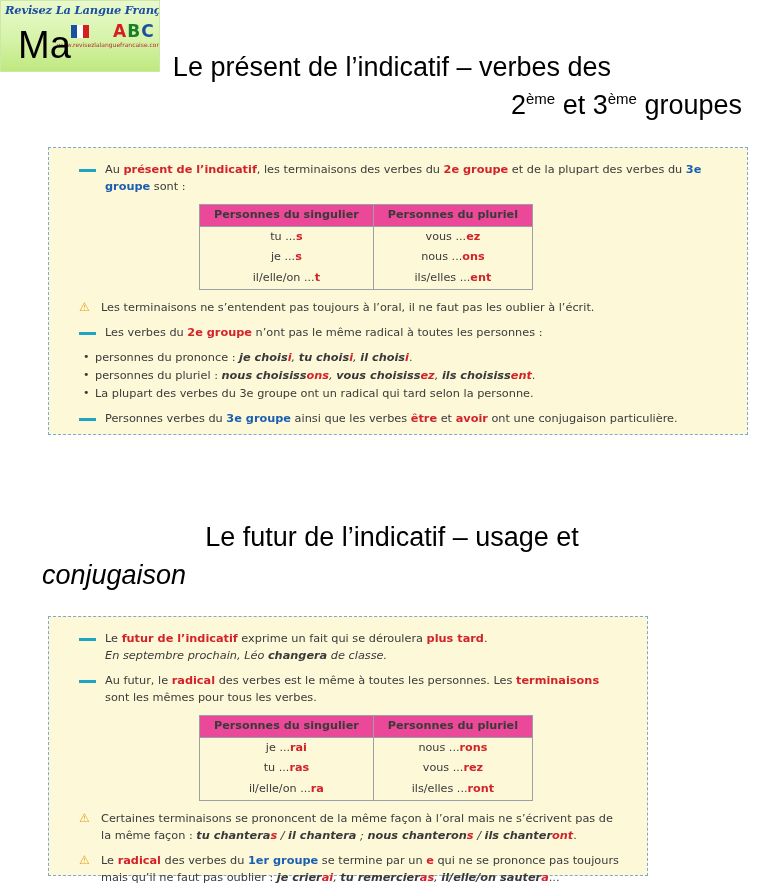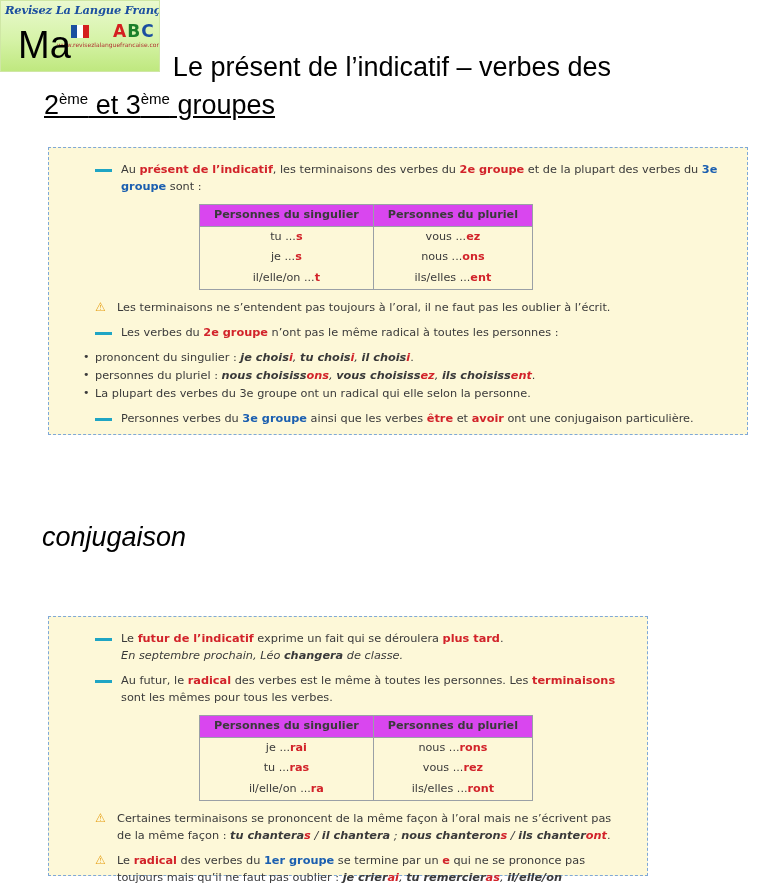--- a/index.html
+++ b/index.html
@@ -90,23 +90,22 @@
     line-height: 1.42;
   }
   #heading-1 {
     left: 42px;
     top: 48px;
     width: 700px;
     text-align: center;
   }
   #heading-1 .h-line2 {
     display: block;
-    text-align: left;
+    text-align: right;
     padding-left: 2px;
-    text-decoration: underline;
   }
   sup.ord {
     font-size: 15px;
     vertical-align: super;
     line-height: 0;
   }
   #heading-2 {
     left: 42px;
     top: 518px;
     width: 700px;
@@ -128,21 +127,21 @@
     font-family: "DejaVu Sans", sans-serif;
     font-size: 11.3px;
     color: #3a3a3a;
     line-height: 1.5;
   }
   #box-1 { left: 48px; top: 147px; width: 700px; height: 288px; }
   #box-2 { left: 48px; top: 616px; width: 600px; height: 260px; }
 
   .para {
     position: relative;
-    margin: 0 0 8px 16px;
+    margin: 0 0 8px 0;
     padding-left: 26px;
   }
   .dash {
     position: absolute;
     left: 0;
     top: 7px;
     width: 17px;
     height: 3px;
     background: #1fa5c4;
   }
@@ -188,21 +187,21 @@
   }
   table.conj th, table.conj td {
     border: 1px solid #9aa0a6;
     padding: 2px 14px;
     font-size: 11.2px;
     text-align: center;
   }
   table.conj th {
     font-weight: bold;
     color: #3a3a3a;
-    background: #d946ef;
+    background: #ec4899;
   }
   table.conj td {
     color: #3a3a3a;
     white-space: nowrap;
   }
   table.conj td .term { color: #d2232a; font-weight: bold; }
   table.conj tbody td { border-top: none; border-bottom: none; }
   table.conj tbody tr:last-child td { border-bottom: 1px solid #9aa0a6; }
 
   .tbl-wrap { display: block; }
@@ -258,31 +257,32 @@
 
   <p class="para warn">
     <span class="warn-icon">⚠</span><span>Les terminaisons ne s’entendent pas toujours à l’oral, il ne faut pas les oublier à l’écrit.</span>
   </p>
 
   <p class="para">
     <span class="dash"></span><span>Les verbes du </span><b class="red">2e groupe</b><span> n’ont pas le même radical à toutes les personnes :</span>
   </p>
 
   <ul class="bullets">
-    <li><span>prononcent du singulier : </span><i class="it"><b class="dark">je chois</b><b class="red">i</b><span>, </span><b class="dark">tu chois</b><b class="red">i</b><span>, </span><b class="dark">il chois</b><b class="red">i</b></i><span>.</span></li>
+    <li><span>personnes du prononce : </span><i class="it"><b class="dark">je chois</b><b class="red">i</b><span>, </span><b class="dark">tu chois</b><b class="red">i</b><span>, </span><b class="dark">il chois</b><b class="red">i</b></i><span>.</span></li>
     <li><span>personnes du pluriel : </span><i class="it"><b class="dark">nous choisiss</b><b class="red">ons</b><span>, </span><b class="dark">vous choisiss</b><b class="red">ez</b><span>, </span><b class="dark">ils choisiss</b><b class="red">ent</b></i><span>.</span></li>
-    <li><span>La plupart des verbes du 3e groupe ont un radical qui elle selon la personne.</span></li>
+    <li><span>La plupart des verbes du 3e groupe ont un radical qui tard selon la personne.</span></li>
   </ul>
 
   <p class="para">
     <span class="dash"></span><span>Personnes verbes du </span><b class="blue">3e groupe</b><span> ainsi que les verbes </span><b class="red">être</b><span> et </span><b class="red">avoir</b><span> ont une conjugaison particulière.</span>
   </p>
 </div>
 
 <div class="heading" id="heading-2">
+  <span>Le futur de l’indicatif – usage et</span>
   <span class="h-line2">conjugaison</span>
 </div>
 
 <div class="lesson-box" id="box-2">
 
   <p class="para">
     <span class="dash"></span><span>Le </span><b class="red">futur de l’indicatif</b><span> exprime un fait qui se déroulera </span><b class="red">plus tard</b><span>.</span><br>
     <i class="it"><span>En septembre prochain, Léo </span><b class="dark">changera</b><span> de classe.</span></i>
   </p>
 

